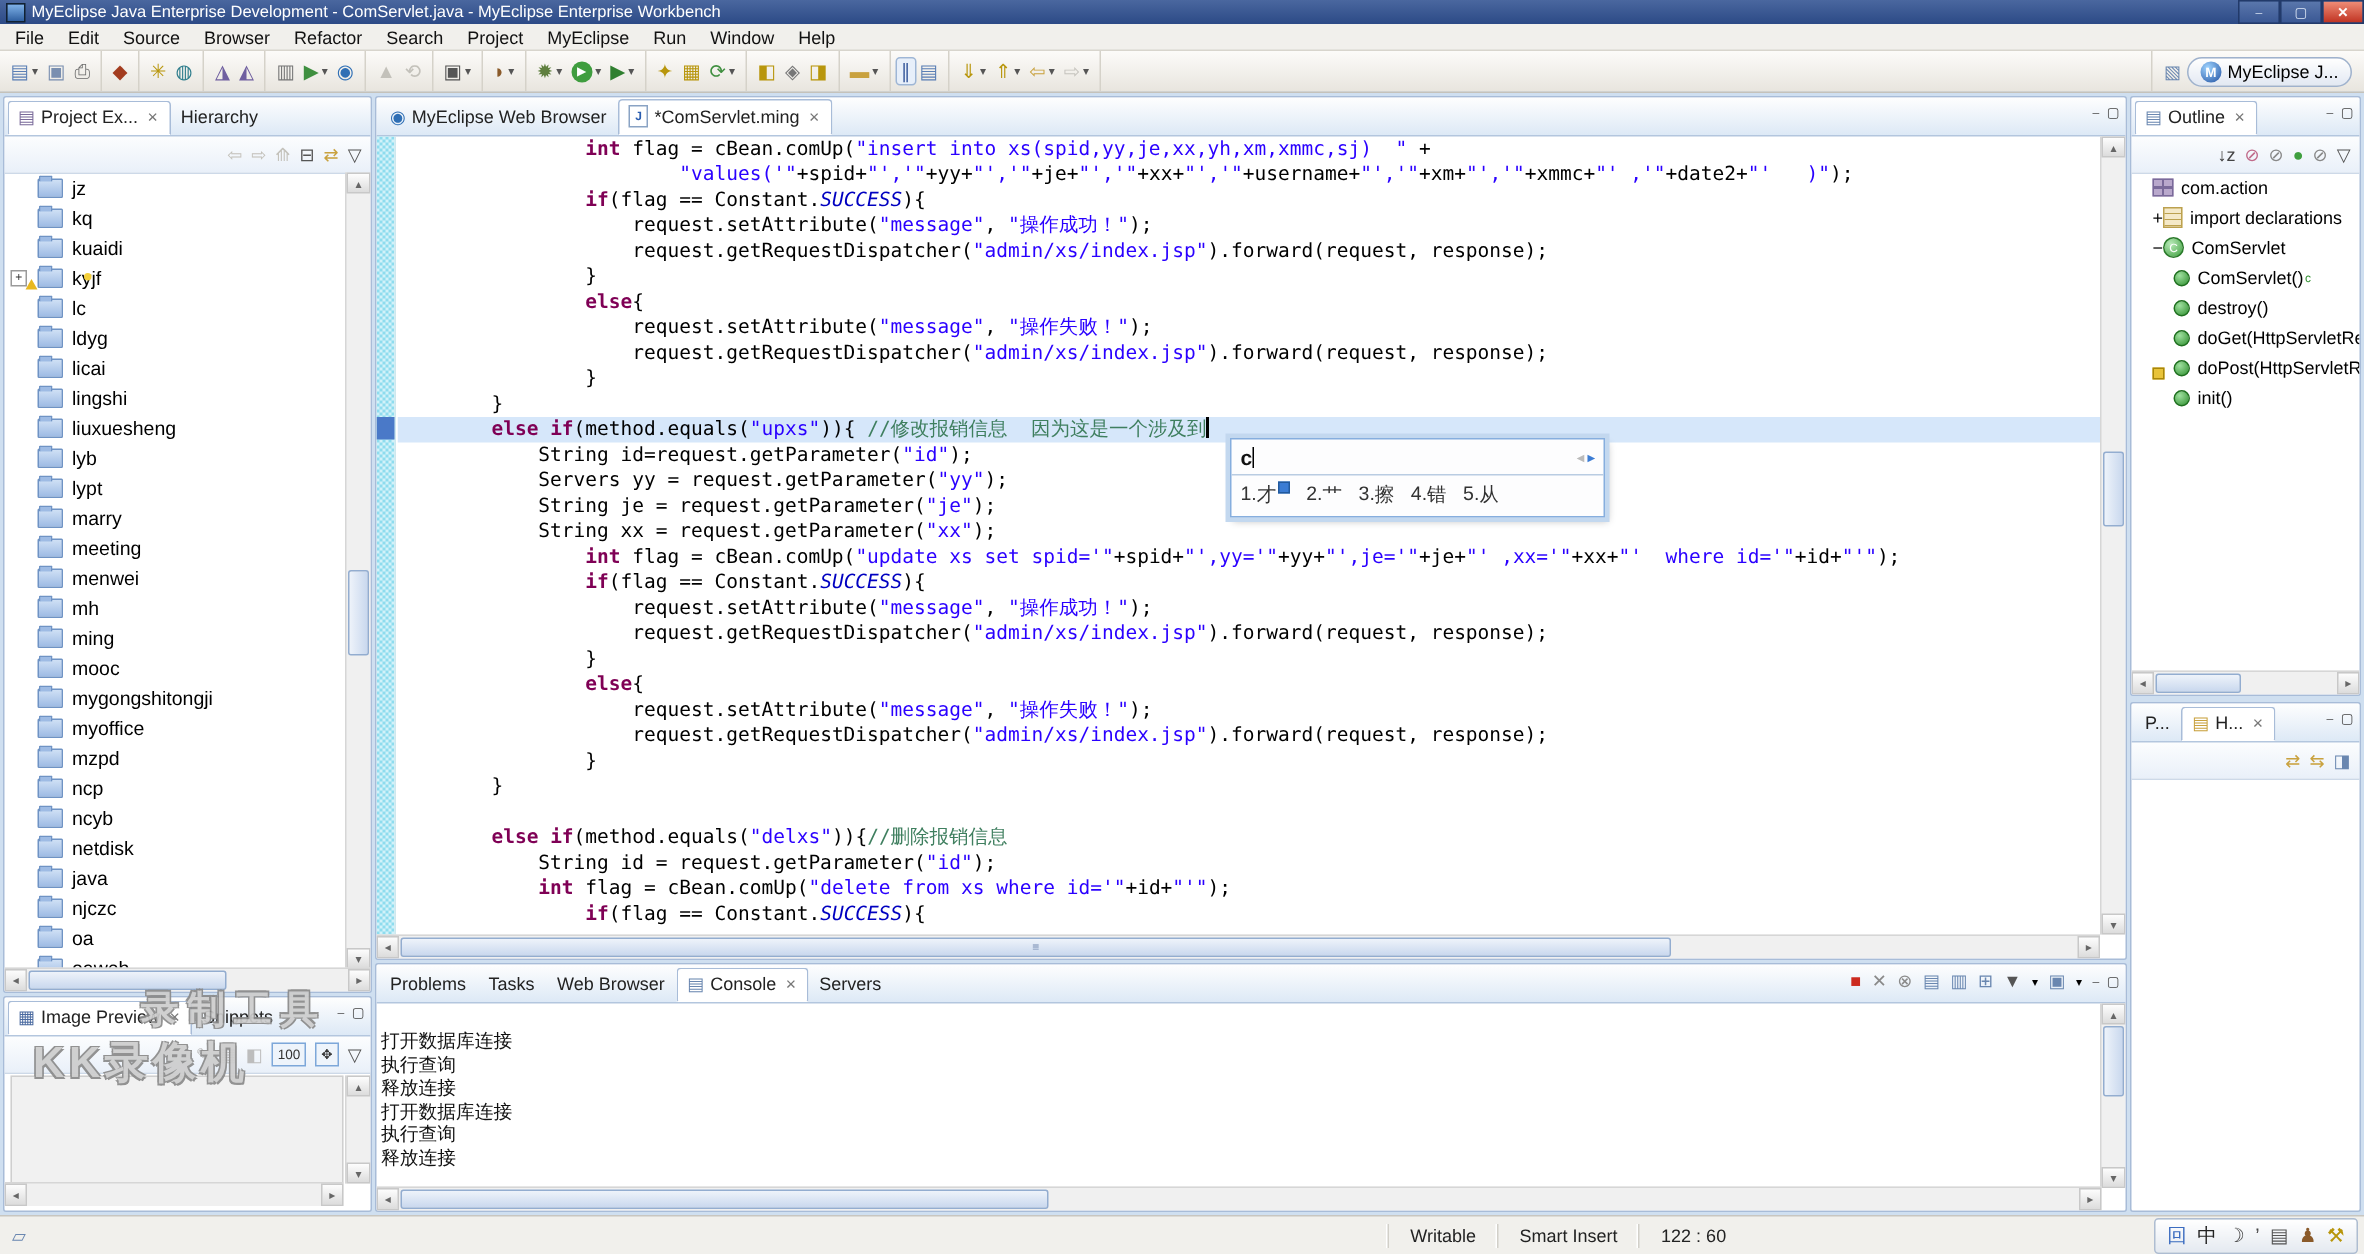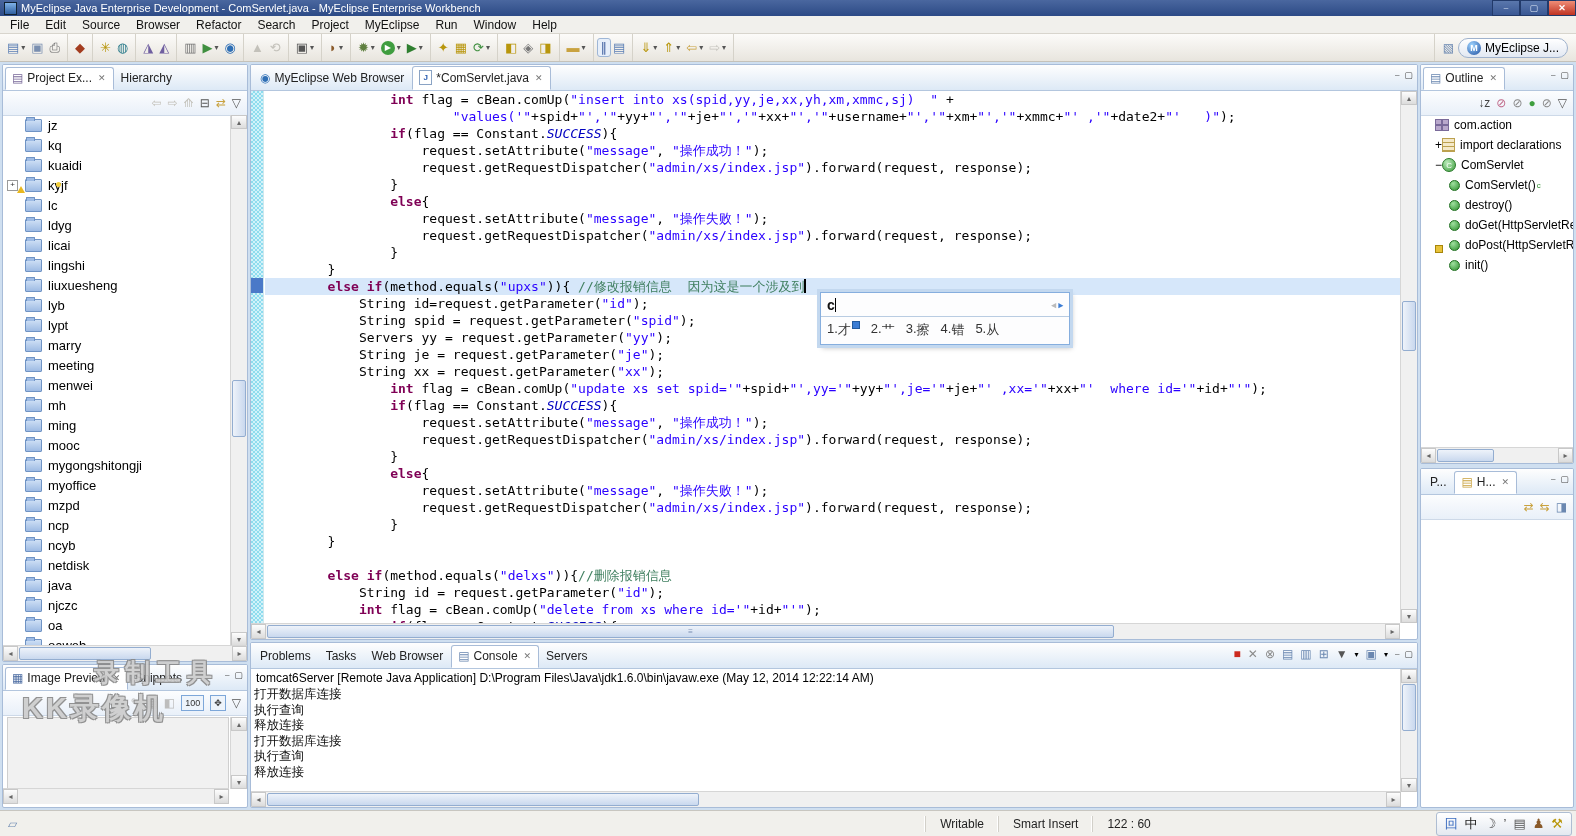--- a/index.html
+++ b/index.html
@@ -461,21 +461,21 @@
   </div>
 
   <div id="editor-panel" class="panel">
     <div class="vtabs" id="editor-tabs">
       <span class="vtab">
           <span class="pt-ico" style="color: rgb(47, 111, 181);">◉</span>
           <span>MyEclipse Web Browser</span>
         </span>
         <span class="vtab active">
           <span class="jdoc">J</span>
-          <span>*ComServlet.java</span>
+          <span>*ComServlet.ming</span>
           <span class="tclose">✕</span>
         </span>
         <span class="minmax">
         <span>⎯</span>
         <span>▢</span>
       </span>
     </div>
     <div id="editor-body">
       <div id="strip">
         <span id="linemark" style="top:187px"></span>
@@ -487,21 +487,20 @@
           <div class="codeline" style="padding-left: 20ch;"><span class="tok-p">request.setAttribute(</span><span class="tok-s">"message"</span><span class="tok-p">, </span><span class="tok-s">"操作成功！"</span><span class="tok-p">);</span></div>
           <div class="codeline" style="padding-left: 20ch;"><span class="tok-p">request.getRequestDispatcher(</span><span class="tok-s">"admin/xs/index.jsp"</span><span class="tok-p">).forward(request, response);</span></div>
           <div class="codeline" style="padding-left: 16ch;"><span class="tok-p">}</span></div>
           <div class="codeline" style="padding-left: 16ch;"><span class="tok-k">else</span><span class="tok-p">{</span></div>
           <div class="codeline" style="padding-left: 20ch;"><span class="tok-p">request.setAttribute(</span><span class="tok-s">"message"</span><span class="tok-p">, </span><span class="tok-s">"操作失败！"</span><span class="tok-p">);</span></div>
           <div class="codeline" style="padding-left: 20ch;"><span class="tok-p">request.getRequestDispatcher(</span><span class="tok-s">"admin/xs/index.jsp"</span><span class="tok-p">).forward(request, response);</span></div>
           <div class="codeline" style="padding-left: 16ch;"><span class="tok-p">}</span></div>
           <div class="codeline" style="padding-left: 8ch;"><span class="tok-p">}</span></div>
           <div class="codeline hl" style="padding-left: 8ch;"><span class="tok-k">else</span><span class="tok-p"> </span><span class="tok-k">if</span><span class="tok-p">(method.equals(</span><span class="tok-s">"upxs"</span><span class="tok-p">)){ </span><span class="tok-c">//修改报销信息  因为这是一个涉及到</span><span class="caret"></span></div>
           <div class="codeline" style="padding-left: 12ch;"><span class="tok-p">String id=request.getParameter(</span><span class="tok-s">"id"</span><span class="tok-p">);</span></div>
-          <div class="codeline" style="padding-left: 12ch;"><span class="tok-p">String spid = request.getParameter(</span><span class="tok-s">"spid"</span><span class="tok-p">);</span></div>
           <div class="codeline" style="padding-left: 12ch;"><span class="tok-p">Servers yy = request.getParameter(</span><span class="tok-s">"yy"</span><span class="tok-p">);</span></div>
           <div class="codeline" style="padding-left: 12ch;"><span class="tok-p">String je = request.getParameter(</span><span class="tok-s">"je"</span><span class="tok-p">);</span></div>
           <div class="codeline" style="padding-left: 12ch;"><span class="tok-p">String xx = request.getParameter(</span><span class="tok-s">"xx"</span><span class="tok-p">);</span></div>
           <div class="codeline" style="padding-left: 16ch;"><span class="tok-k">int</span><span class="tok-p"> flag = cBean.comUp(</span><span class="tok-s">"update xs set spid='"</span><span class="tok-p">+spid+</span><span class="tok-s">"',yy='"</span><span class="tok-p">+yy+</span><span class="tok-s">"',je='"</span><span class="tok-p">+je+</span><span class="tok-s">"' ,xx='"</span><span class="tok-p">+xx+</span><span class="tok-s">"'  where id='"</span><span class="tok-p">+id+</span><span class="tok-s">"'"</span><span class="tok-p">);</span></div>
           <div class="codeline" style="padding-left: 16ch;"><span class="tok-k">if</span><span class="tok-p">(flag == Constant.</span><span class="tok-f">SUCCESS</span><span class="tok-p">){</span></div>
           <div class="codeline" style="padding-left: 20ch;"><span class="tok-p">request.setAttribute(</span><span class="tok-s">"message"</span><span class="tok-p">, </span><span class="tok-s">"操作成功！"</span><span class="tok-p">);</span></div>
           <div class="codeline" style="padding-left: 20ch;"><span class="tok-p">request.getRequestDispatcher(</span><span class="tok-s">"admin/xs/index.jsp"</span><span class="tok-p">).forward(request, response);</span></div>
           <div class="codeline" style="padding-left: 16ch;"><span class="tok-p">}</span></div>
           <div class="codeline" style="padding-left: 16ch;"><span class="tok-k">else</span><span class="tok-p">{</span></div>
           <div class="codeline" style="padding-left: 20ch;"><span class="tok-p">request.setAttribute(</span><span class="tok-s">"message"</span><span class="tok-p">, </span><span class="tok-s">"操作失败！"</span><span class="tok-p">);</span></div>
@@ -659,21 +658,20 @@
         <span class="pt-ico" style="color: rgb(106, 135, 176);">⊞</span>
         <span class="pt-ico" style="color: rgb(85, 85, 85);">▼</span>
         <span class="dd" style="font-size: 8px;">▾</span>
         <span class="pt-ico" style="color: rgb(106, 135, 176);">▣</span>
         <span class="dd" style="font-size: 8px;">▾</span>
         <span class="minmax" style="position: static;">
           <span>⎯</span>
           <span>▢</span>
         </span>
       </div>
-    <div id="console-title">tomcat6Server [Remote Java Application] D:\Program Files\Java\jdk1.6.0\bin\javaw.exe (May 12, 2014 12:22:14 AM)</div>
     <div id="console-out">
         <div>打开数据库连接</div>
         <div>执行查询</div>
         <div>释放连接</div>
         <div>打开数据库连接</div>
         <div>执行查询</div>
         <div>释放连接</div>
       </div>
     <div class="vscroll" style="top:26px;bottom:15px">
       <span class="arr" style="top:0">▴</span>

